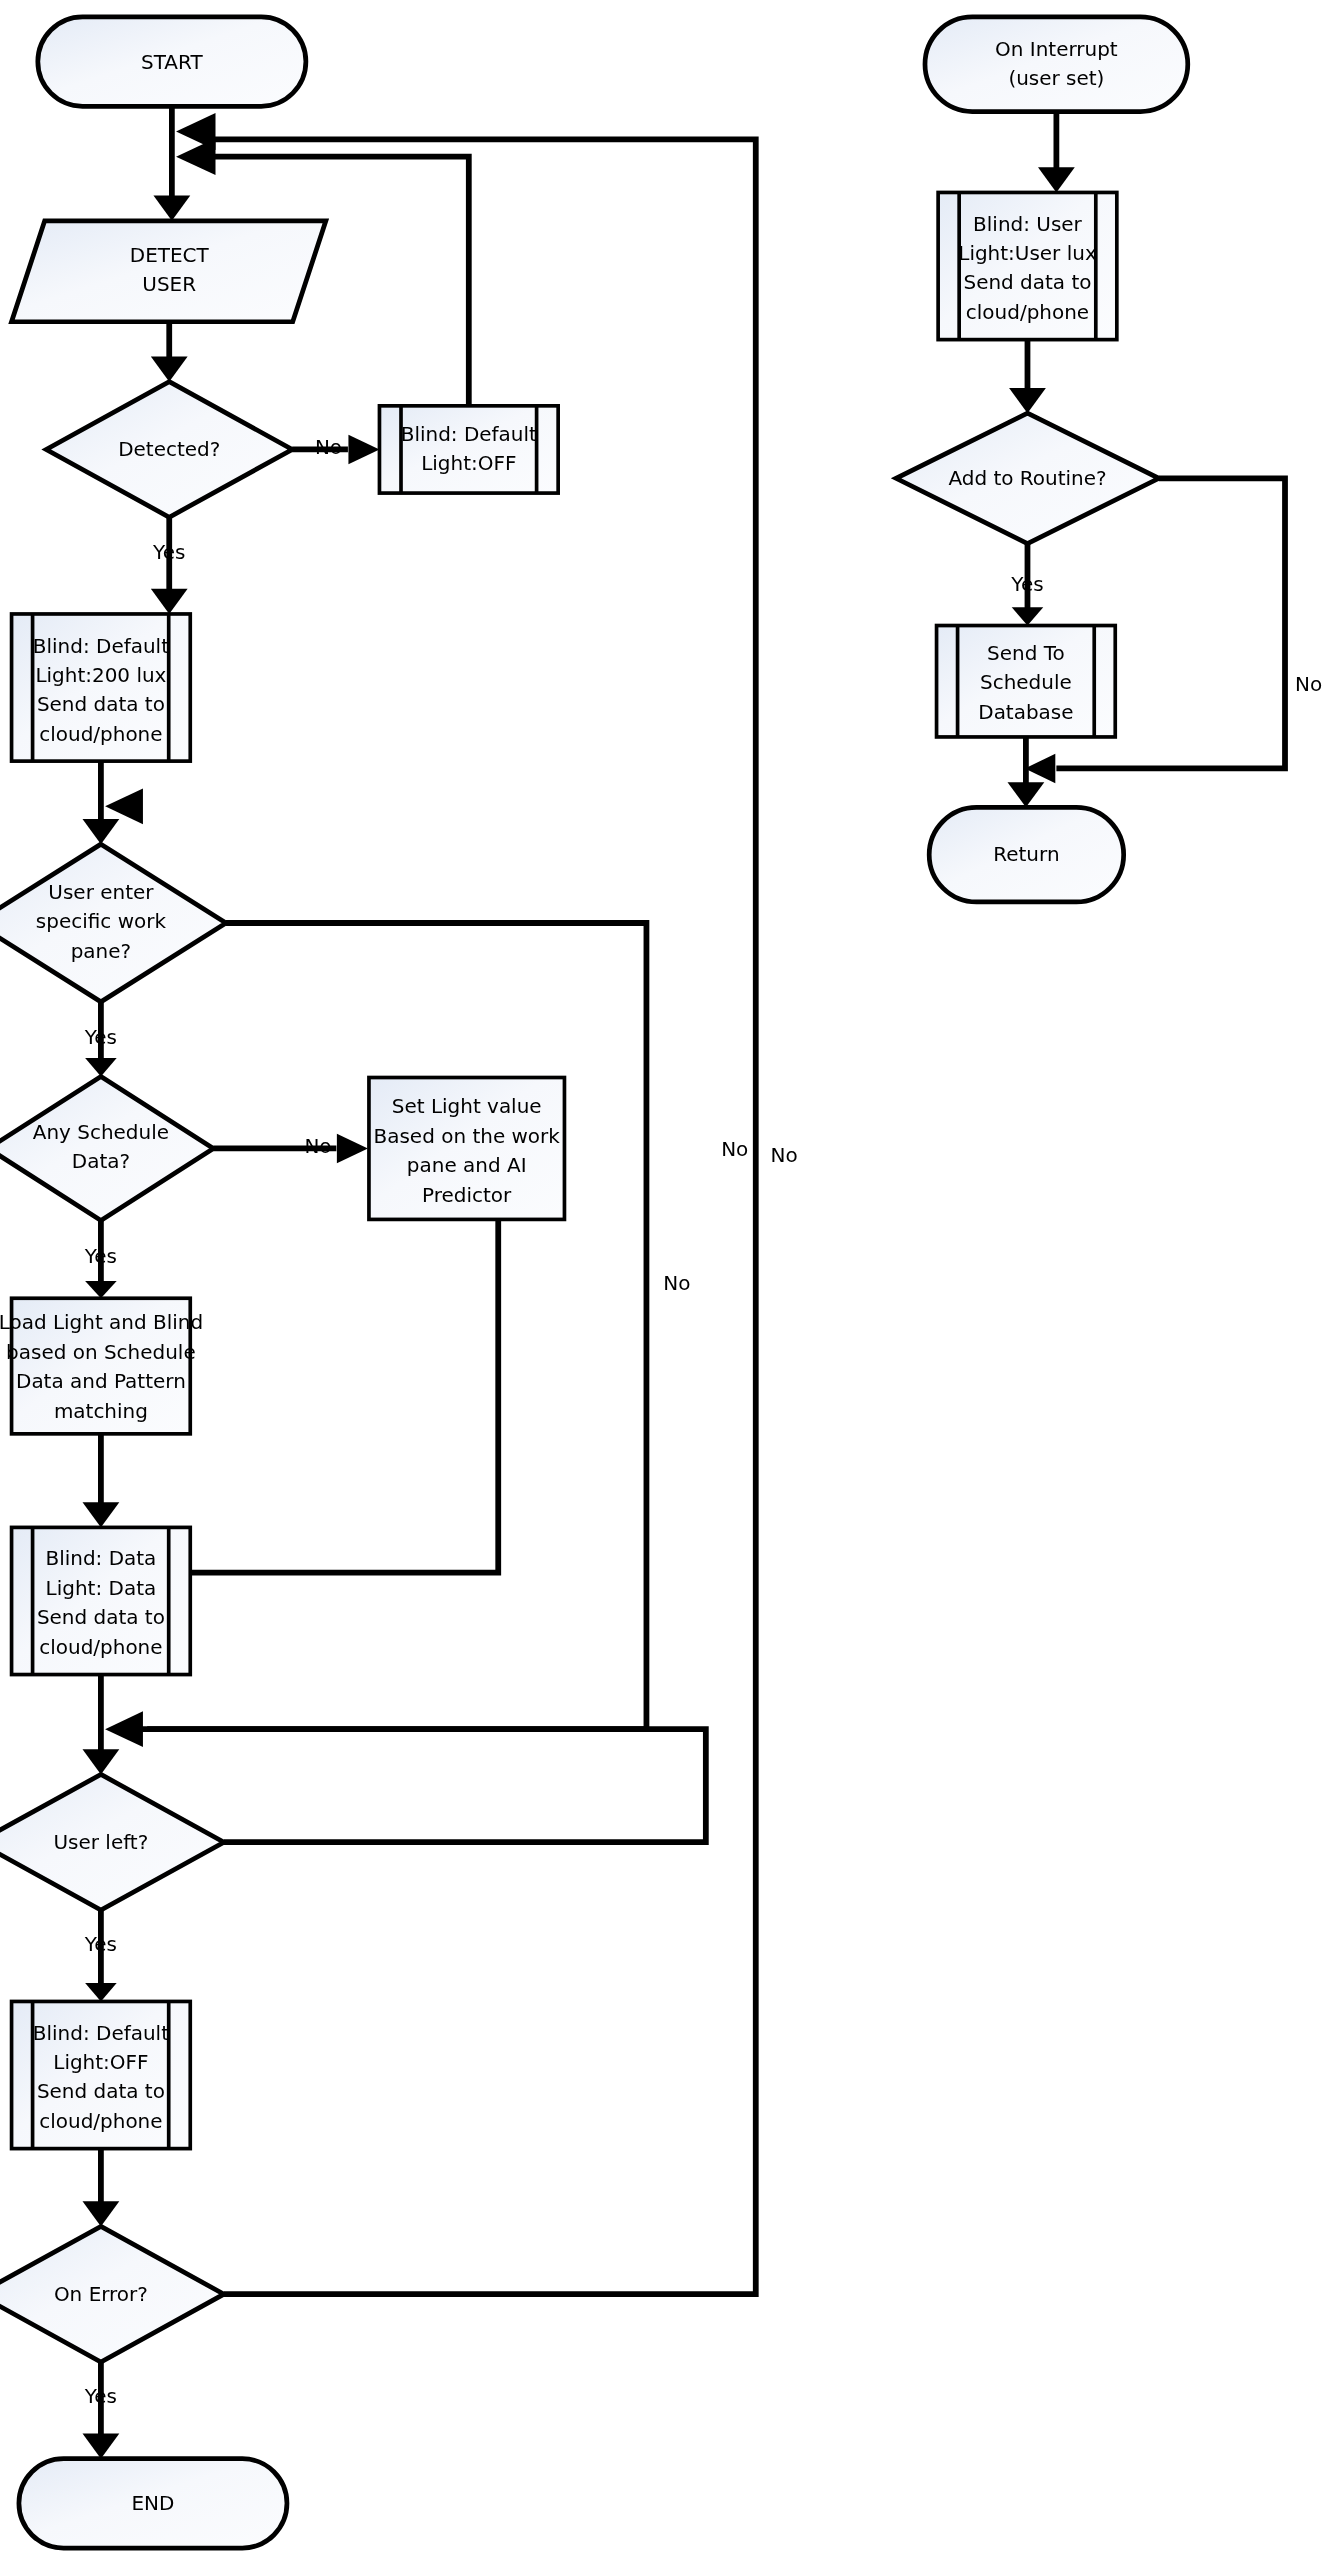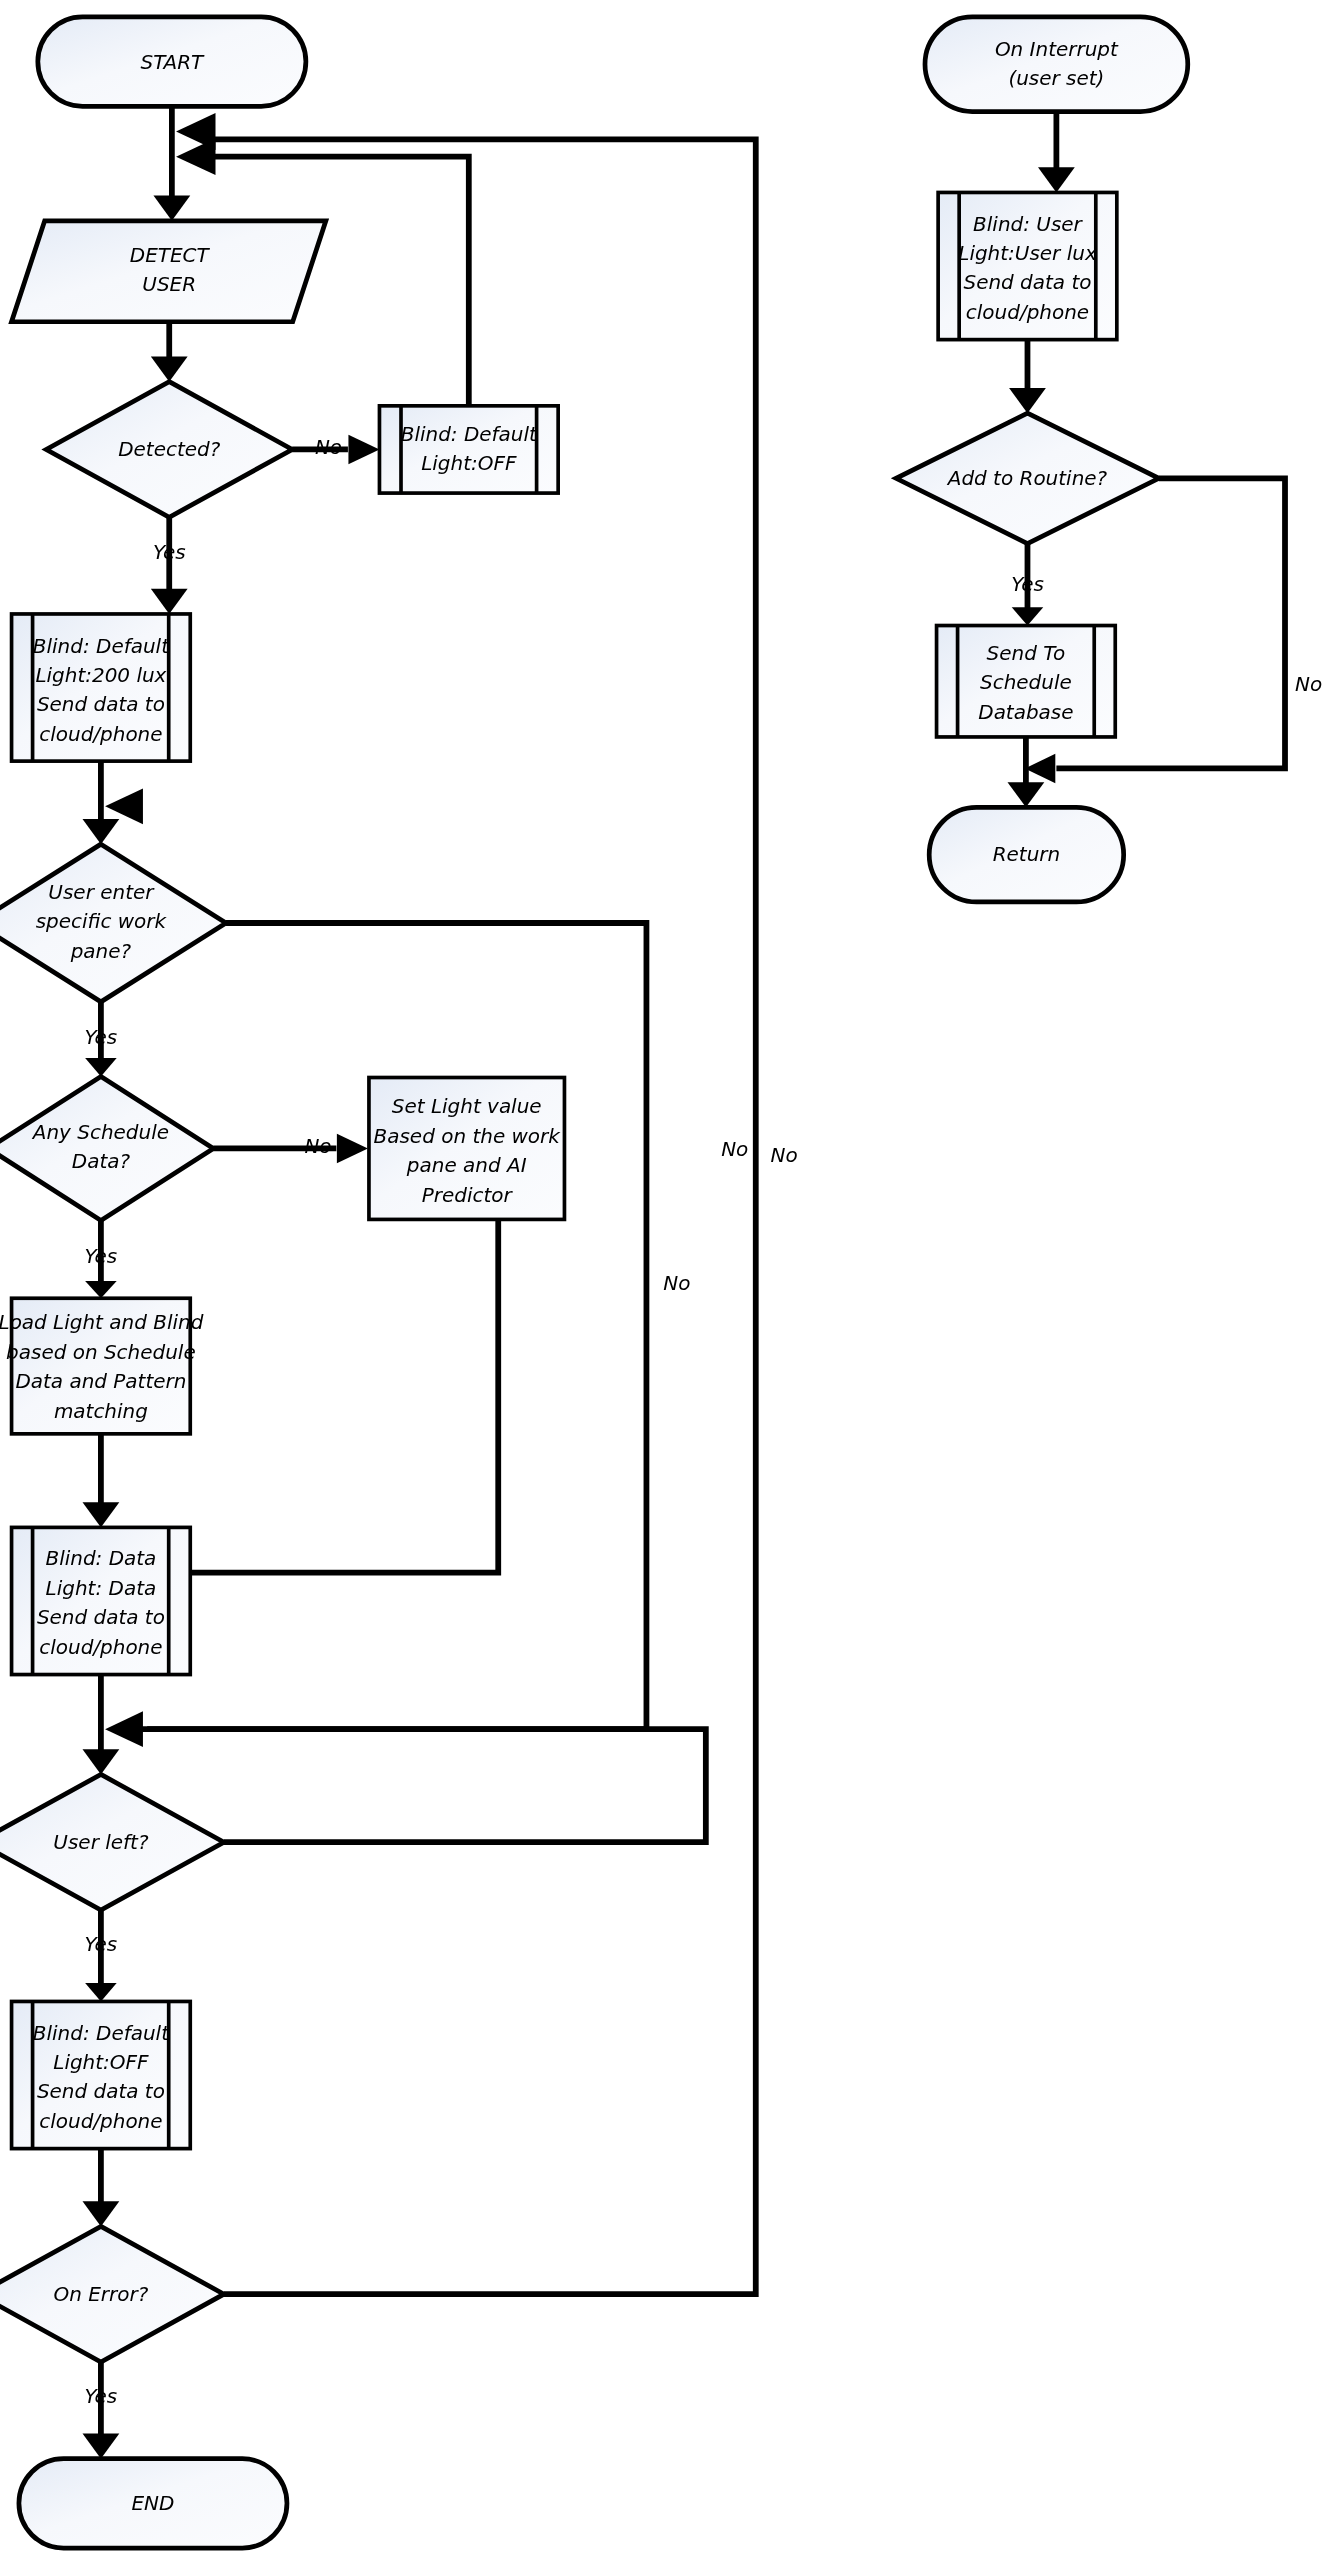--- a/index.html
+++ b/index.html
@@ -10,21 +10,20 @@
   body {
     width: 1326px;
     height: 2576px;
     font-family: "Liberation Sans", sans-serif;
   }
   #flow-root {
     position: relative;
     width: 1326px;
     height: 2576px;
     overflow: hidden;
-    font-style: italic;
   }
   svg.flow {
     display: block;
     width: 1326px;
     height: 2576px;
   }
   .shape-fill {
     fill: url(#shadeGrad);
     stroke: #000000;
     stroke-width: 9;

